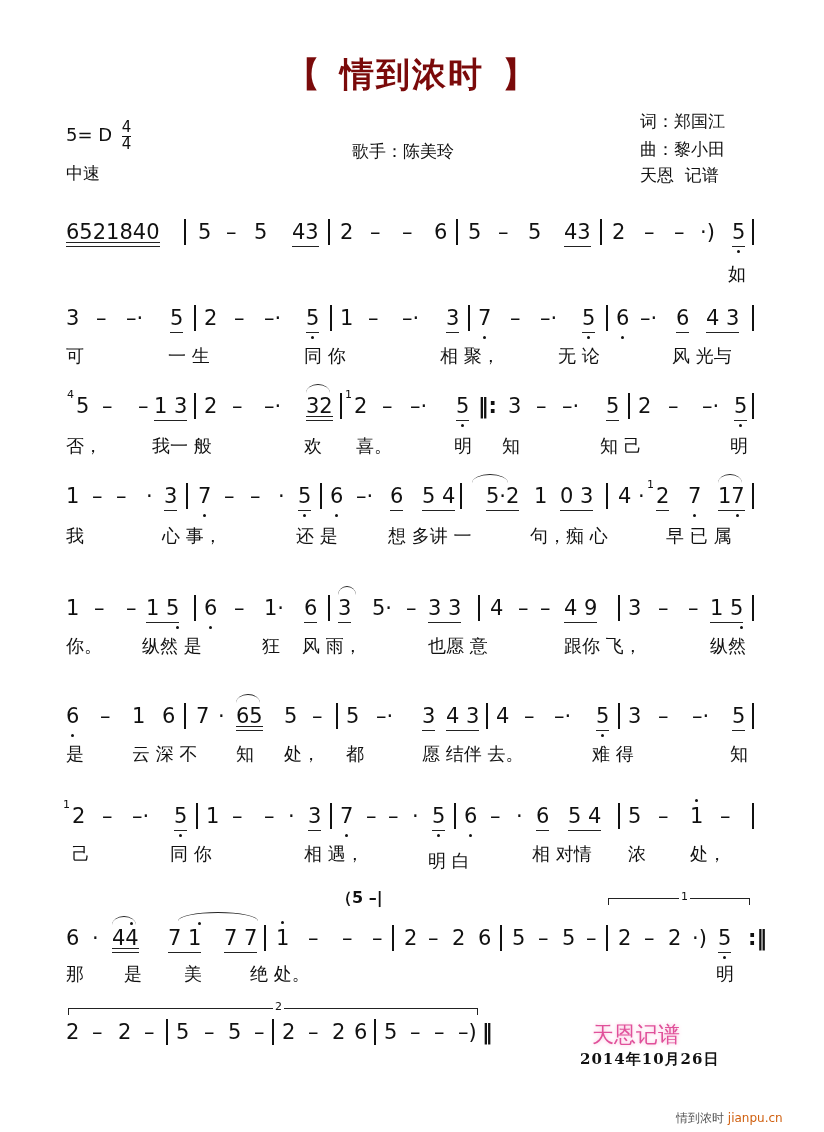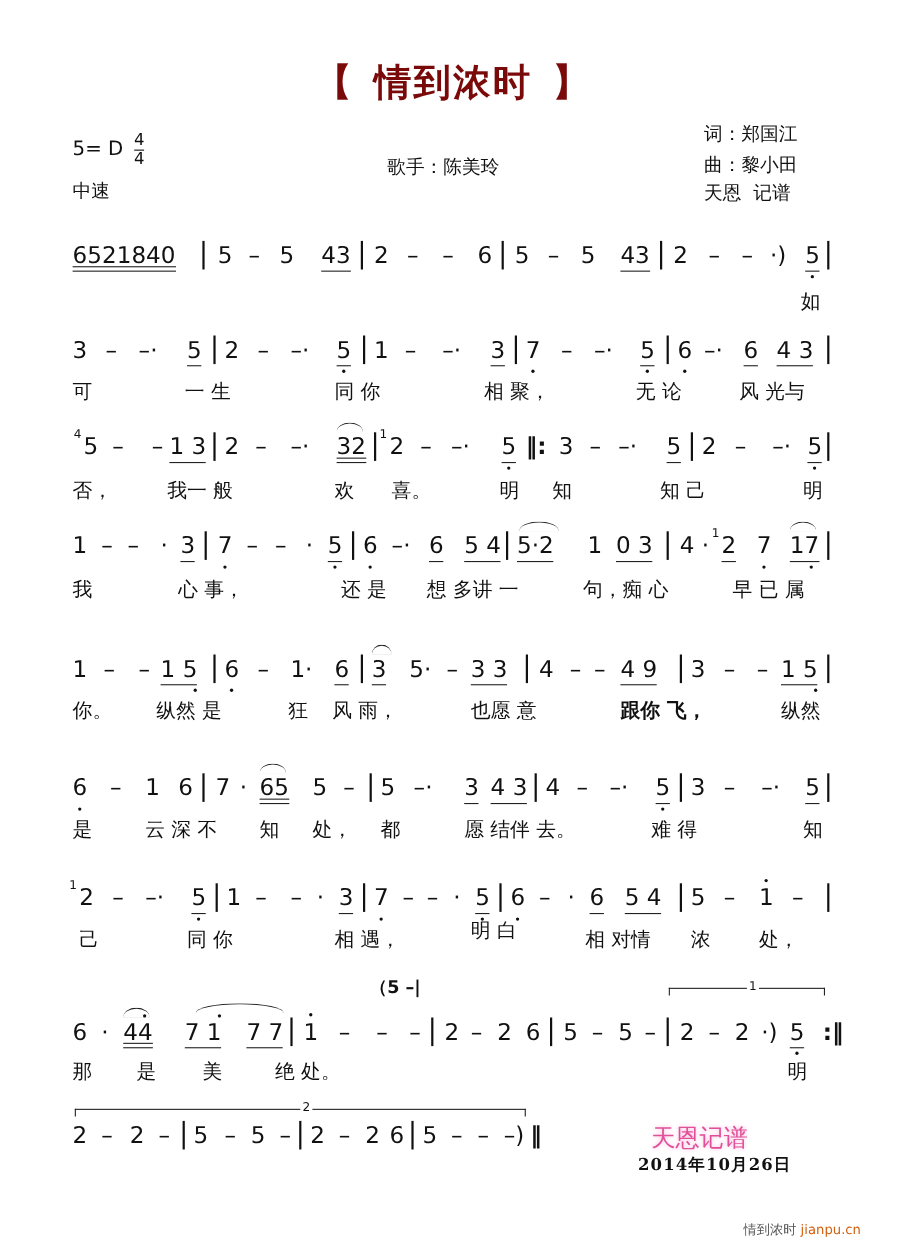--- a/index.html
+++ b/index.html
@@ -96,21 +96,21 @@
       <div class="bar" style="left: 540px; top: -1px;"></div>
       <span class="tok dotb" style="left: 550px;">6</span>
       <span class="tok " style="left: 574px;">–·</span>
       <span class="tok ul" style="left: 610px;">6</span>
       <span class="tok ul" style="left: 640px;">4 3</span>
       <div class="bar" style="left: 686px; top: -1px;"></div>
       <span class="lyr" style="left: 0px; top: 38px;">可</span>
       <span class="lyr" style="left: 102px; top: 38px;">一 生</span>
       <span class="lyr" style="left: 238px; top: 38px;">同 你</span>
       <span class="lyr" style="left: 374px; top: 38px;">相 聚，</span>
-      <span class="lyr" style="left: 512px; top: 38px;">无 论</span>
+      <span class="lyr" style="left: 492px; top: 38px;">无 论</span>
       <span class="lyr" style="left: 606px; top: 38px;">风 光与</span>
     </div>
     <div class="row" style="top: 394px;">
       <span class="tok " style="left: 10px;">5</span>
       <span class="grace" style="left: 1px; top: -6px;">4</span>
       <span class="tok " style="left: 36px;">–</span>
       <span class="tok " style="left: 72px;">–</span>
       <span class="tok ul" style="left: 88px;">1 3</span>
       <div class="bar" style="left: 128px; top: -1px;"></div>
       <span class="tok " style="left: 138px;">2</span>
@@ -155,36 +155,36 @@
       <span class="tok " style="left: 158px;">–</span>
       <span class="tok " style="left: 184px;">–</span>
       <span class="tok " style="left: 212px;">·</span>
       <span class="tok ul dotb" style="left: 232px;">5</span>
       <div class="bar" style="left: 254px; top: -1px;"></div>
       <span class="tok dotb" style="left: 264px;">6</span>
       <span class="tok " style="left: 290px;">–·</span>
       <span class="tok ul" style="left: 324px;">6</span>
       <span class="tok ul" style="left: 356px;">5 4</span>
       <div class="bar" style="left: 394px; top: -1px;"></div>
-      <span class="tok ul" style="left: 404px;">5·2</span>
+      <span class="tok ul" style="left: 420px;">5·2</span>
       <div class="slur" style="left: 406px; width: 36px; top: -10px;"></div>
       <span class="tok " style="left: 468px;">1</span>
       <span class="tok ul" style="left: 494px;">0 3</span>
       <div class="bar" style="left: 540px; top: -1px;"></div>
       <span class="tok " style="left: 552px;">4 ·</span>
       <span class="tok ul" style="left: 590px;">2</span>
       <span class="grace" style="left: 581px; top: -6px;">1</span>
       <span class="tok dotb" style="left: 622px;">7</span>
       <span class="tok ul" style="left: 652px;">17</span>
       <div class="slur" style="left: 652px; width: 24px; top: -10px;"></div>
       <div style="position: absolute; width: 3px; height: 3px; border-radius: 50%; background: rgb(17, 17, 17); left: 670px; top: 30px;"></div>
       <div class="bar" style="left: 686px; top: -1px;"></div>
       <span class="lyr" style="left: 0px; top: 40px;">我</span>
       <span class="lyr" style="left: 96px; top: 40px;">心 事，</span>
-      <span class="lyr" style="left: 230px; top: 40px; margin-left: 14px;">还 是</span>
+      <span class="lyr" style="left: 230px; top: 40px;">还 是</span>
       <span class="lyr" style="left: 322px; top: 40px;">想 多讲 一</span>
       <span class="lyr" style="left: 464px; top: 40px;">句，痴 心</span>
       <span class="lyr" style="left: 600px; top: 40px;">早 已 属</span>
     </div>
     <div class="row" style="top: 596px;">
       <span class="tok " style="left: 0px;">1</span>
       <span class="tok " style="left: 28px;">–</span>
       <span class="tok " style="left: 60px;">–</span>
       <span class="tok ul" style="left: 80px;">1 5</span>
       <div style="position: absolute; width: 3px; height: 3px; border-radius: 50%; background: rgb(17, 17, 17); left: 110px; top: 30px;"></div>
@@ -209,21 +209,21 @@
       <span class="tok " style="left: 592px;">–</span>
       <span class="tok " style="left: 622px;">–</span>
       <span class="tok ul" style="left: 644px;">1 5</span>
       <div style="position: absolute; width: 3px; height: 3px; border-radius: 50%; background: rgb(17, 17, 17); left: 674px; top: 30px;"></div>
       <div class="bar" style="left: 686px; top: -1px;"></div>
       <span class="lyr" style="left: 0px; top: 38px;">你。</span>
       <span class="lyr" style="left: 76px; top: 38px;">纵然 是</span>
       <span class="lyr" style="left: 196px; top: 38px;">狂</span>
       <span class="lyr" style="left: 236px; top: 38px;">风 雨，</span>
       <span class="lyr" style="left: 362px; top: 38px;">也愿 意</span>
-      <span class="lyr" style="left: 498px; top: 38px; font-weight: bold;">跟你 飞，</span>
+      <span class="lyr" style="left: 498px; top: 38px;">跟你 飞，</span>
       <span class="lyr" style="left: 644px; top: 38px;">纵然</span>
     </div>
     <div class="row" style="top: 704px;">
       <span class="tok dotb" style="left: 0px;">6</span>
       <span class="tok " style="left: 34px;">–</span>
       <span class="tok " style="left: 66px;">1</span>
       <span class="tok " style="left: 96px;">6</span>
       <div class="bar" style="left: 118px; top: -1px;"></div>
       <span class="tok " style="left: 130px;">7</span>
       <span class="tok " style="left: 152px;">·</span>
@@ -282,21 +282,21 @@
       <span class="tok ul" style="left: 502px;">5 4</span>
       <div class="bar" style="left: 552px; top: -1px;"></div>
       <span class="tok " style="left: 562px;">5</span>
       <span class="tok " style="left: 592px;">–</span>
       <span class="tok dott" style="left: 624px;">1</span>
       <span class="tok " style="left: 654px;">–</span>
       <div class="bar" style="left: 686px; top: -1px;"></div>
       <span class="lyr" style="left: 6px; top: 38px;">己</span>
       <span class="lyr" style="left: 104px; top: 38px;">同 你</span>
       <span class="lyr" style="left: 238px; top: 38px;">相 遇，</span>
-      <span class="lyr" style="left: 362px; top: 30px;">明 白</span>
+      <span class="lyr" style="left: 362px; top: 45px;">明 白</span>
       <span class="lyr" style="left: 466px; top: 38px;">相 对情</span>
       <span class="lyr" style="left: 562px; top: 38px;">浓</span>
       <span class="lyr" style="left: 624px; top: 38px;">处，</span>
     </div>
     <div class="row" style="top: 926px;">
       <span class="tok " style="left: 0px;">6</span>
       <span class="tok " style="left: 26px;">·</span>
       <span class="tok ul ul2" style="left: 46px;">44</span>
       <div class="slur" style="left: 46px; width: 24px; top: -10px;"></div>
       <div style="position: absolute; width: 3px; height: 3px; border-radius: 50%; background: rgb(17, 17, 17); left: 64px; top: -4px;"></div>

